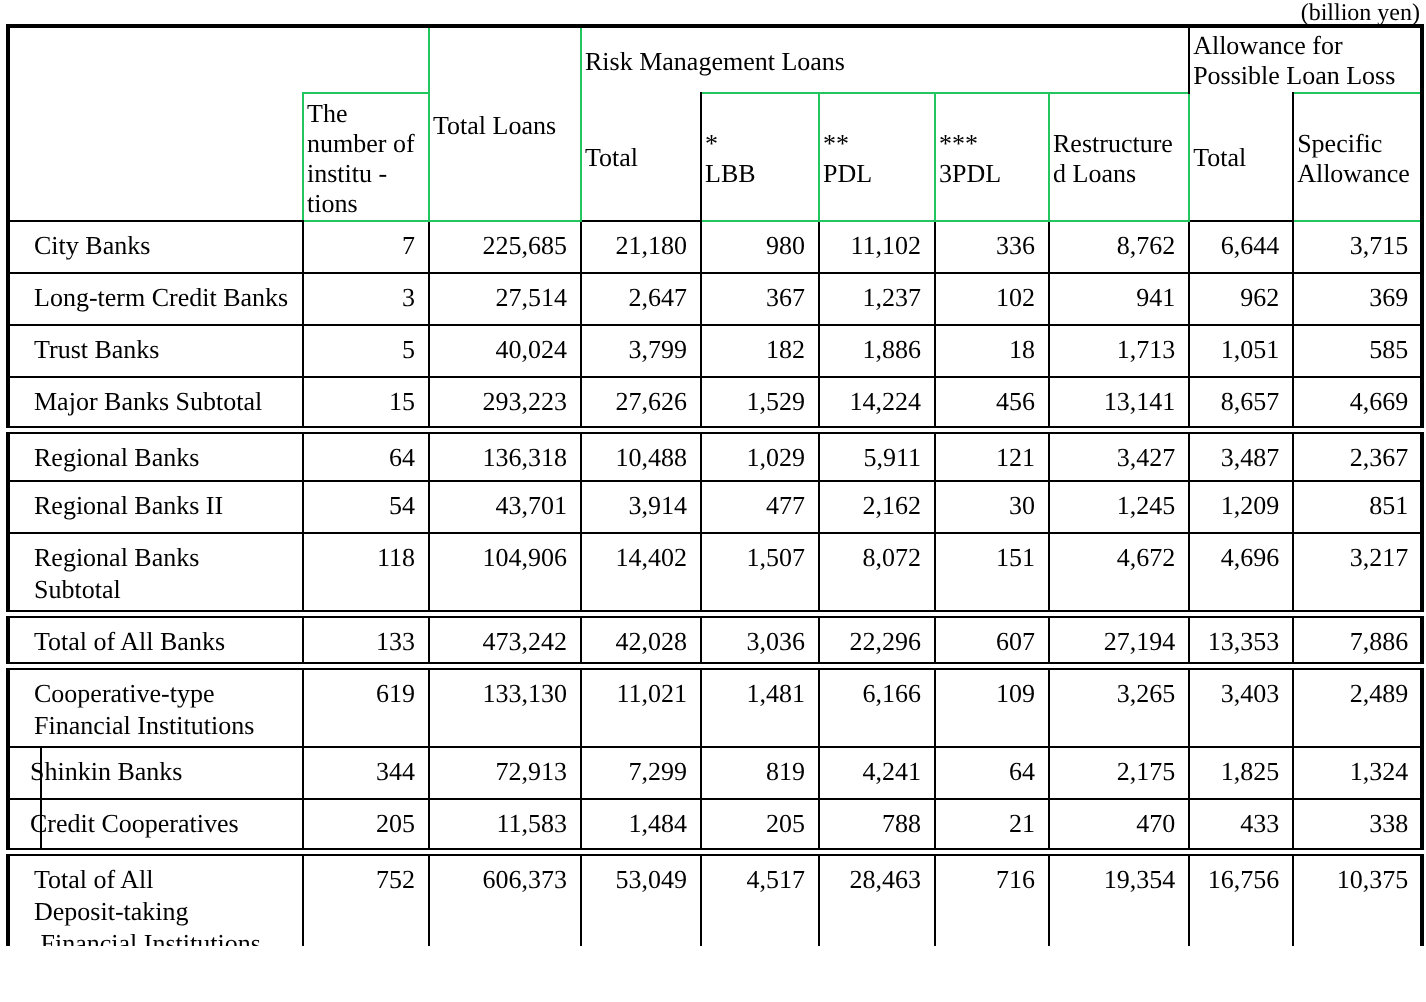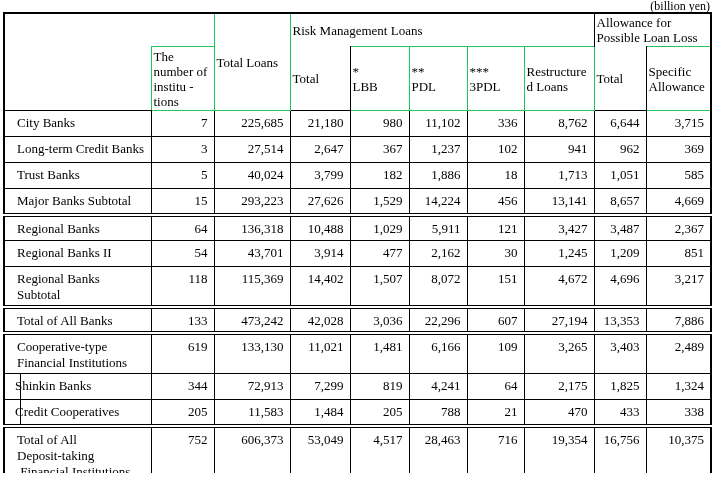--- a/index.html
+++ b/index.html
@@ -151,21 +151,21 @@
           <td class="val">2,162</td>
           <td class="val">30</td>
           <td class="val">1,245</td>
           <td class="val">1,209</td>
           <td class="val">851</td>
         </tr>
         <tr>
           <td class="lab"><span>Regional Banks
 Subtotal</span></td>
           <td class="val">118</td>
-          <td class="val">115,369</td>
+          <td class="val">104,906</td>
           <td class="val">14,402</td>
           <td class="val">1,507</td>
           <td class="val">8,072</td>
           <td class="val">151</td>
           <td class="val">4,672</td>
           <td class="val">4,696</td>
           <td class="val">3,217</td>
         </tr>
         <tr class="sep">
           <td class="lab"><span>Total of All Banks</span></td>

